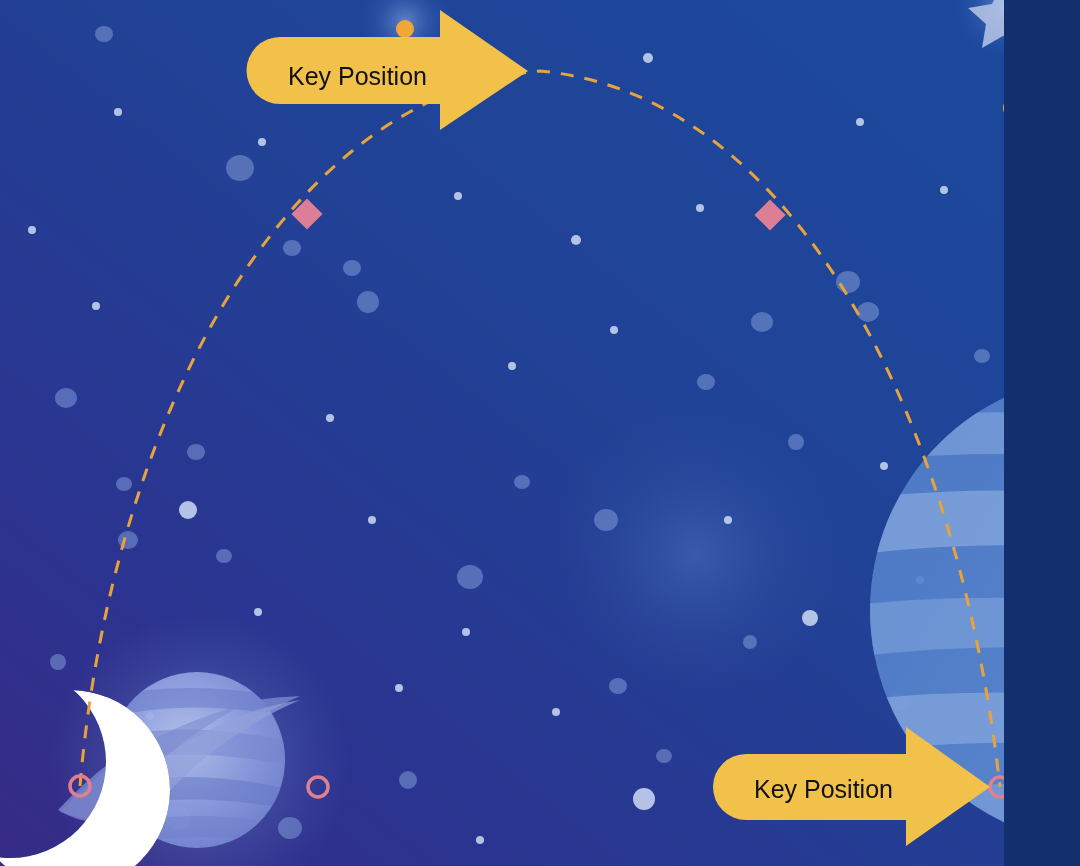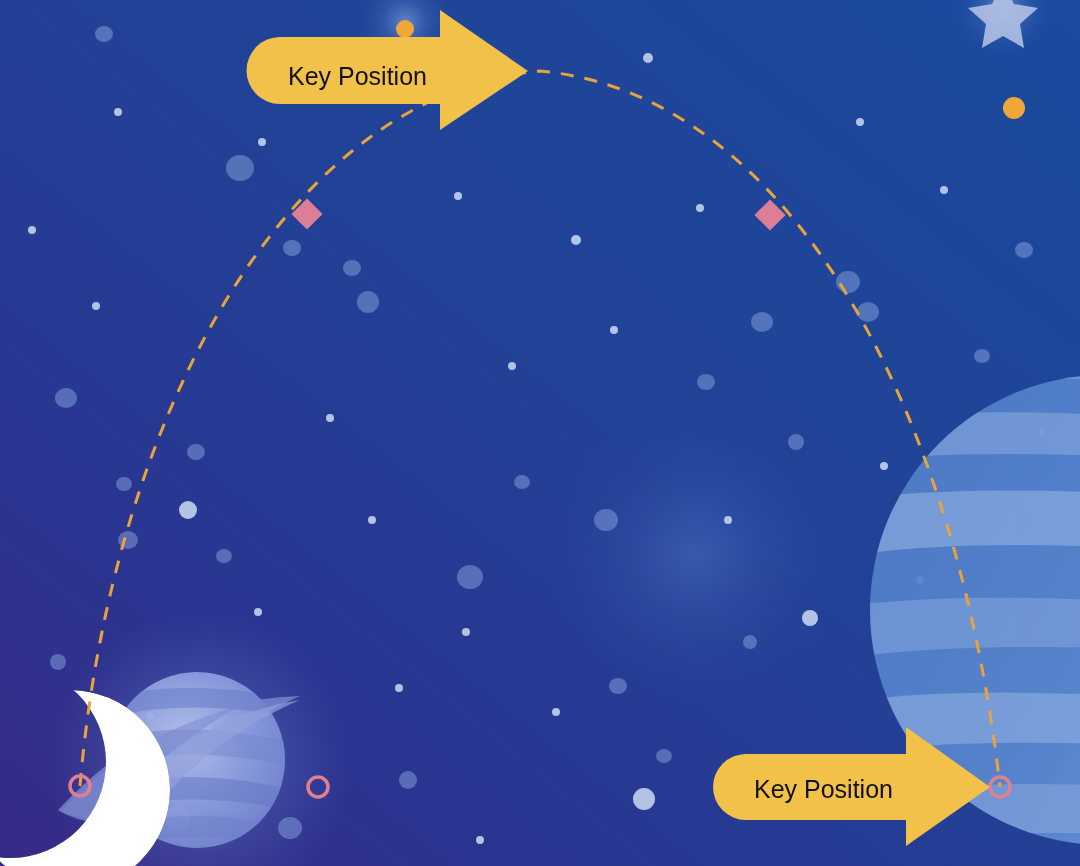--- a/index.html
+++ b/index.html
@@ -5,21 +5,21 @@
   html, body {
     margin: 0;
     padding: 0;
     background: #13306e;
   }
   body {
     font-family: "Liberation Sans", sans-serif;
   }
   #scene {
     position: relative;
-    width: 1080px;
+    width: 1004px;
     height: 866px;
     overflow: hidden;
   }
   #scene svg {
     display: block;
   }
   .arrow-label {
     font-family: "Liberation Sans", sans-serif;
     font-size: 25px;
     fill: #111111;

